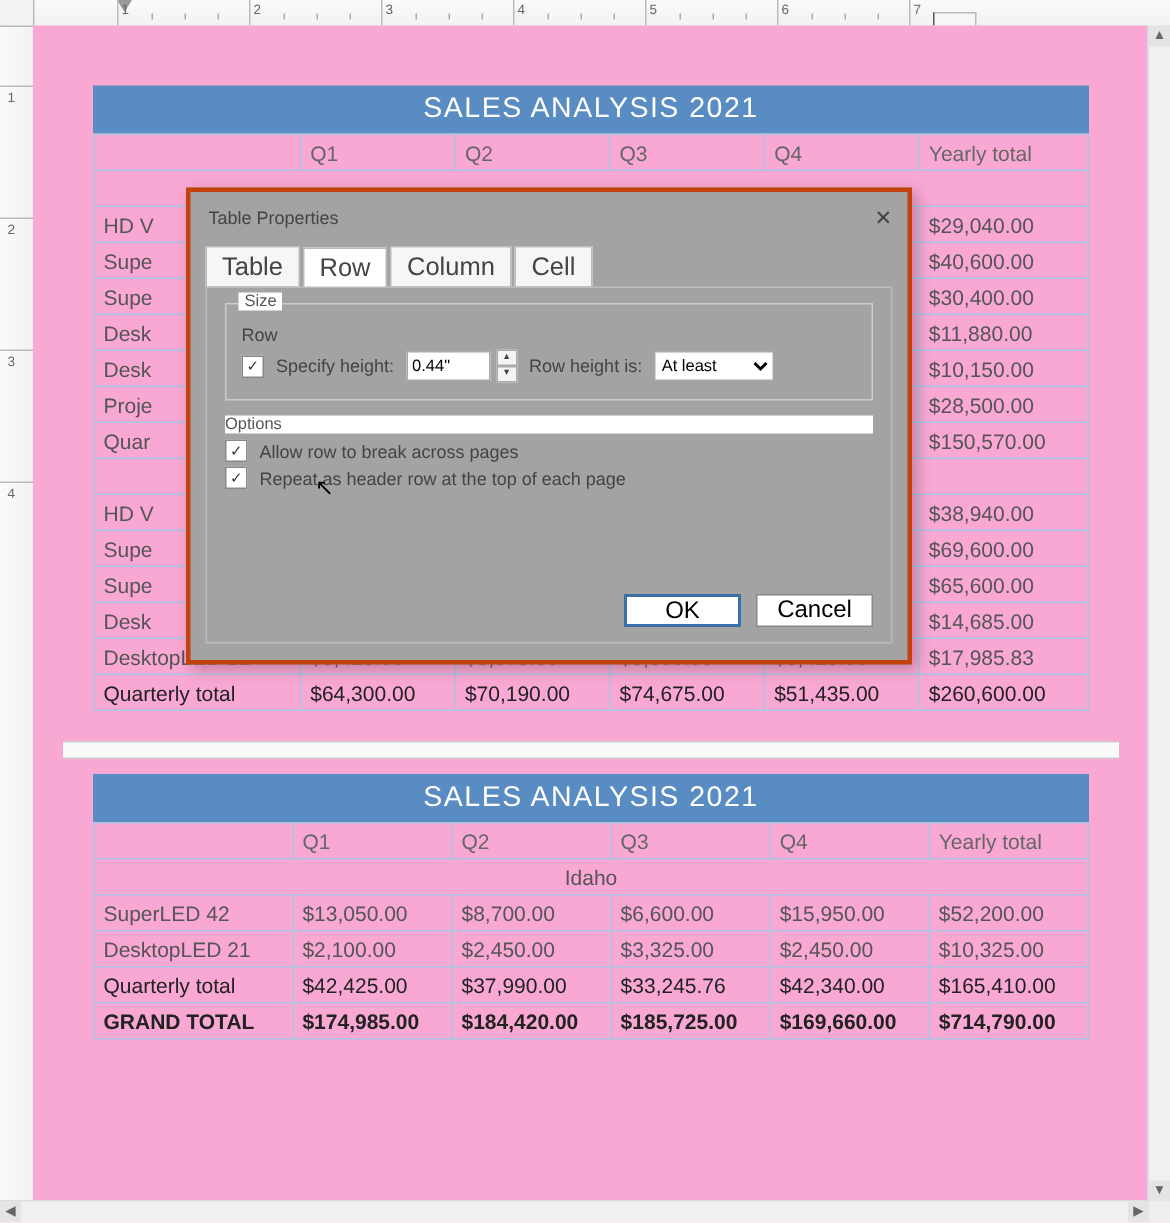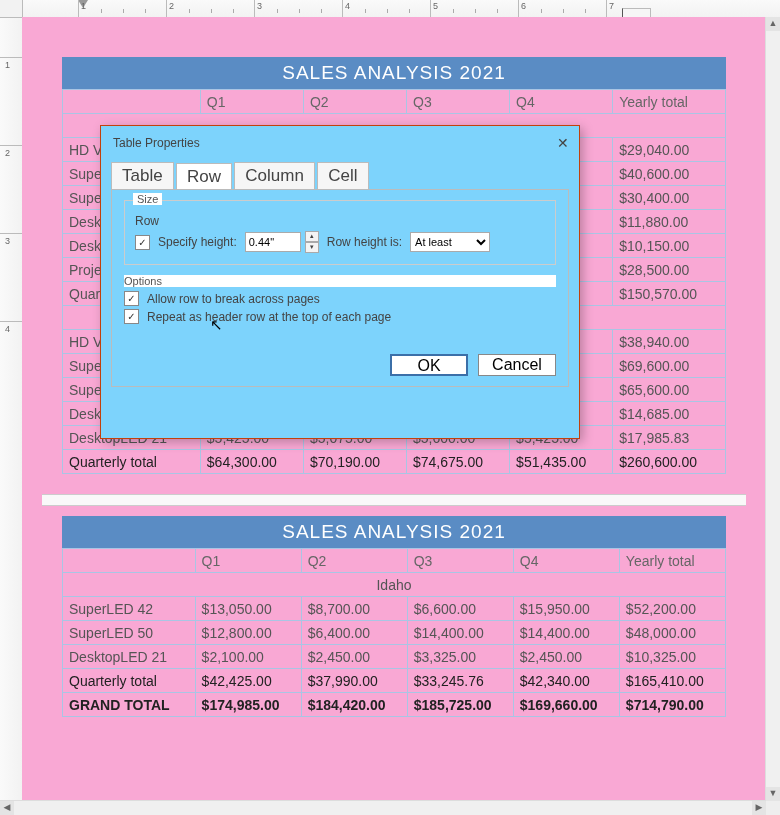--- a/index.html
+++ b/index.html
@@ -28,27 +28,27 @@
 .page{margin:0 40px 20px 40px}
 .page.gap{height:10px;border-top:1px solid #ccc;border-bottom:1px solid #ccc;background:#f9f9f9;margin:0 20px}
 .ttl{background:#5a8cc4;color:#fff;text-align:center;font-size:19px;font-weight:400;padding:5px 0;letter-spacing:1px}
 table{border-collapse:collapse;width:100%;font-size:14px;color:#555}
 th,td{border:1px solid #a9c5e4;padding:3px 6px;text-align:left;font-weight:400;height:17px}
 th{color:#666}
 .subhdr td{text-align:center;font-size:14px;color:#555}
 .qtot td,.gtot td{color:#222}
 .gtot td{font-weight:700}
 
-.dialog{position:absolute;left:100px;top:125px;width:478px;height:312px;background:#7dd3fc;border:1px solid #c2410c;box-shadow:3px 3px 10px rgba(0,0,0,.25);font-size:12px;color:#444}
+.dialog{position:absolute;left:124px;top:125px;width:478px;height:312px;background:#a3a3a3;border:3px solid #c2410c;box-shadow:3px 3px 10px rgba(0,0,0,.25);font-size:12px;color:#444}
 .dlg-title{padding:8px 10px 4px 12px;display:flex;justify-content:space-between;align-items:center}
 .dlg-close{width:18px;height:18px;font-size:14px;color:#444;background:none;border:none;cursor:pointer;line-height:14px;text-align:center}
 .tabs{margin:6px 10px 0 10px}
 .tab{display:inline-block;padding:3px 10px;border:1px solid #bbb;border-bottom:none;background:#f6f6f6;margin-right:-1px;cursor:pointer;font-size:17px}
 .tab.active{background:#fff;position:relative;top:1px}
-.panel{margin:0 10px 10px 10px;border:1px solid #bbb;padding:10px 12px 14px 12px;height:198px;box-sizing:border-box;position:relative}
+.panel{margin:0 10px 10px 10px;border:1px solid #bbb;padding:10px 12px 14px 12px;height:238px;box-sizing:border-box;position:relative}
 .grp{position:relative;border:1px solid #ccc;padding:10px 10px 8px 10px;margin-bottom:8px}
 .grp .lg{position:absolute;top:-8px;left:8px;background:#fff;padding:0 4px;color:#555;font-size:11px}
 .row{display:flex;align-items:center;gap:8px;margin:3px 0}
 .cb{width:13px;height:13px;border:1px solid #888;display:inline-flex;align-items:center;justify-content:center;font-size:10px;color:#333;background:#fff}
 input.num{width:48px;height:18px;border:1px solid #aaa;font-size:11px;padding:0 3px}
 .spin{display:inline-flex;flex-direction:column;margin-left:-4px}
 .spin span{width:12px;height:9px;border:1px solid #aaa;font-size:7px;line-height:7px;text-align:center;background:#f4f4f4;cursor:pointer}
 select{height:20px;border:1px solid #aaa;font-size:11px;min-width:80px;background:#fff}
 .btns{position:absolute;right:12px;bottom:10px;display:flex;gap:10px}
 .btns button{width:78px;height:22px;border:1px solid #888;background:#fff;font-size:16px;cursor:pointer}
@@ -268,28 +268,20 @@
             <tr class="subhdr">
               <td colspan="6">Idaho</td>
             </tr>
             <tr class="">
               <td>SuperLED 42</td>
               <td>$13,050.00</td>
               <td>$8,700.00</td>
               <td>$6,600.00</td>
               <td>$15,950.00</td>
               <td>$52,200.00</td>
-            </tr>
-            <tr class="">
-              <td>SuperLED 50</td>
-              <td>$12,800.00</td>
-              <td>$6,400.00</td>
-              <td>$14,400.00</td>
-              <td>$14,400.00</td>
-              <td>$48,000.00</td>
             </tr>
             <tr class="">
               <td>DesktopLED 21</td>
               <td>$2,100.00</td>
               <td>$2,450.00</td>
               <td>$3,325.00</td>
               <td>$2,450.00</td>
               <td>$10,325.00</td>
             </tr>
             <tr class="qtot">

